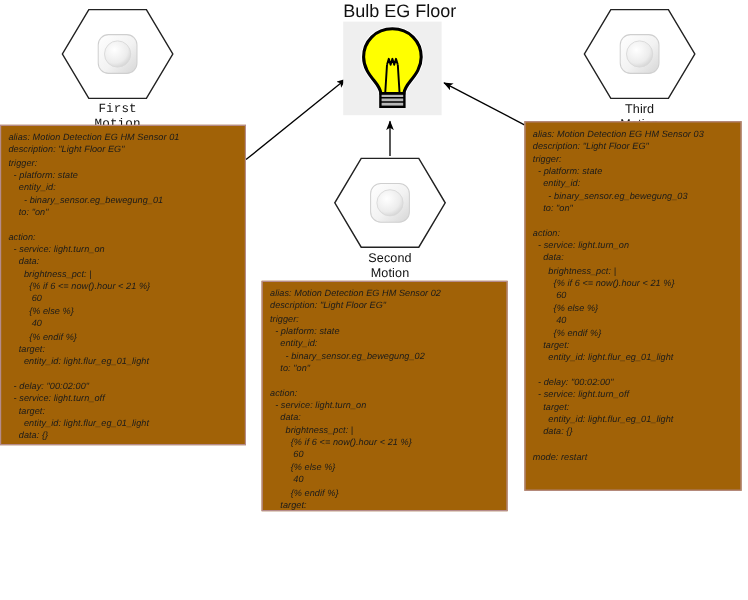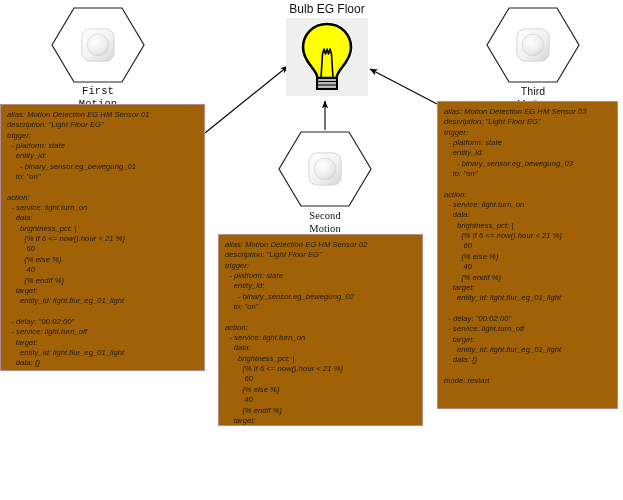--- a/index.html
+++ b/index.html
@@ -49,21 +49,21 @@
     color: #111111;
     margin-top: 1px;
     letter-spacing: 0.1px;
   }
   
   .bulb-node {
     position: absolute;
   }
   .bulb-title {
     text-align: center;
-    font-size: 12px;
+    font-size: 15px;
     line-height: 13px;
     color: #111111;
     margin-bottom: 2px;
   }
   .bulb-box {
     width: 82px;
     height: 78px;
     background: #efefef;
     position: relative;
   }
@@ -151,21 +151,21 @@
         <polygon points="24,2 72,2 94,39 72,76 24,76 2,39" fill="#ffffff" stroke="#222222" stroke-width="1.2"></polygon>
       </svg>
       <svg class="hex-icon" viewBox="0 0 40 40">
         <rect x="3" y="3" width="34" height="34" rx="9" ry="9" fill="url(#md1)" stroke="#cfcfcf" stroke-width="0.9"></rect>
         <circle cx="20" cy="20" r="11.5" fill="url(#ml1)" stroke="#d8d8d8" stroke-width="0.8"></circle>
       </svg>
     </div>
     <div class="node-label"><span>Third</span><br><span>Motion</span><br><span>Detector</span></div>
   </div>
 
-  <div class="hex-node" style="left:277px; top:130px;font-family:Liberation Serif, serif;">
+  <div class="hex-node" style="left:277px; top:130px;">
     <div class="hex-wrap">
       <svg class="hex-svg" width="96" height="78" viewBox="0 0 96 78">
         <polygon points="24,2 72,2 94,39 72,76 24,76 2,39" fill="#ffffff" stroke="#222222" stroke-width="1.2"></polygon>
       </svg>
       <svg class="hex-icon" viewBox="0 0 40 40">
         <rect x="3" y="3" width="34" height="34" rx="9" ry="9" fill="url(#md1)" stroke="#cfcfcf" stroke-width="0.9"></rect>
         <circle cx="20" cy="20" r="11.5" fill="url(#ml1)" stroke="#d8d8d8" stroke-width="0.8"></circle>
       </svg>
     </div>
     <div class="node-label"><span>Second</span><br><span>Motion</span><br><span>Detector</span></div>

